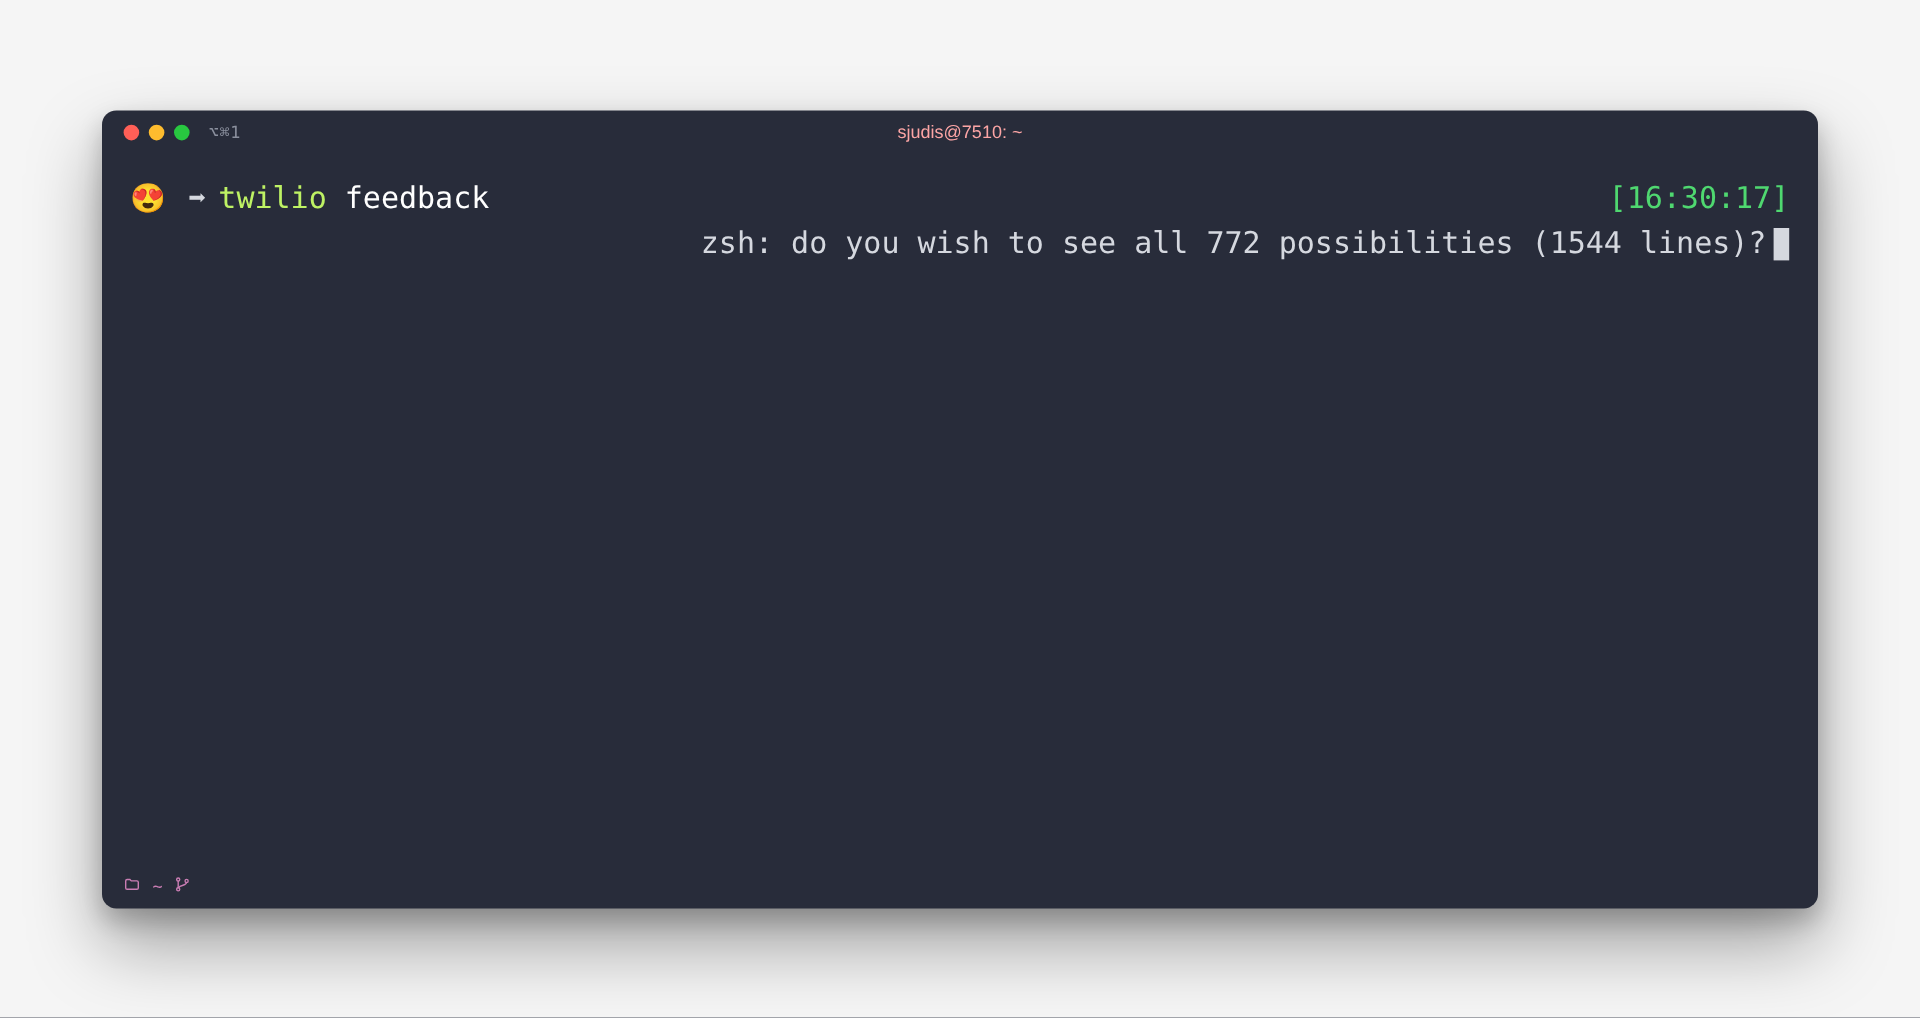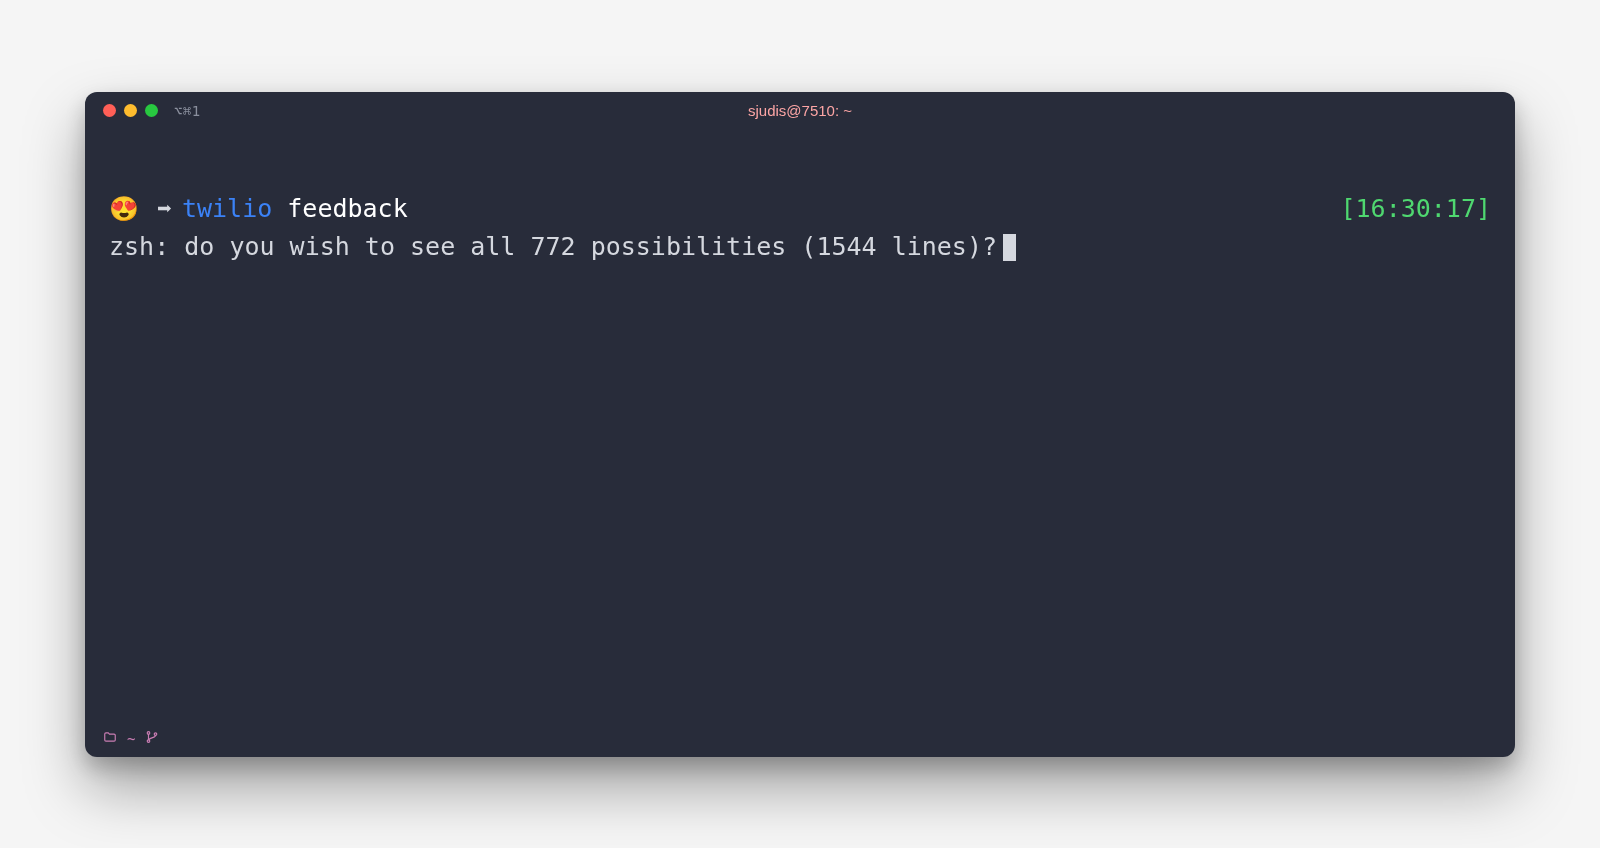--- a/index.html
+++ b/index.html
@@ -83,33 +83,33 @@
     }
     .prompt-emoji {
       font-size: 24px;
       margin-right: 18px;
     }
     .prompt-arrow {
       color: #d5d8df;
       margin-right: 10px;
     }
     .cmd {
-      color: #3b82f6;
+      color: #bef264;
     }
     .suggestion {
       color: #ffffff;
     }
     .timestamp {
       color: #4fd870;
-      margin-top: 44px;
     }
     .output-line {
       white-space: pre-wrap;
       display: flex;
       align-items: center;
+      justify-content: flex-end;
     }
     .cursor-block {
       display: inline-block;
       width: 13px;
       height: 27px;
       background: #d5d8df;
       vertical-align: middle;
       margin-left: 6px;
     }
     .status-bar {

